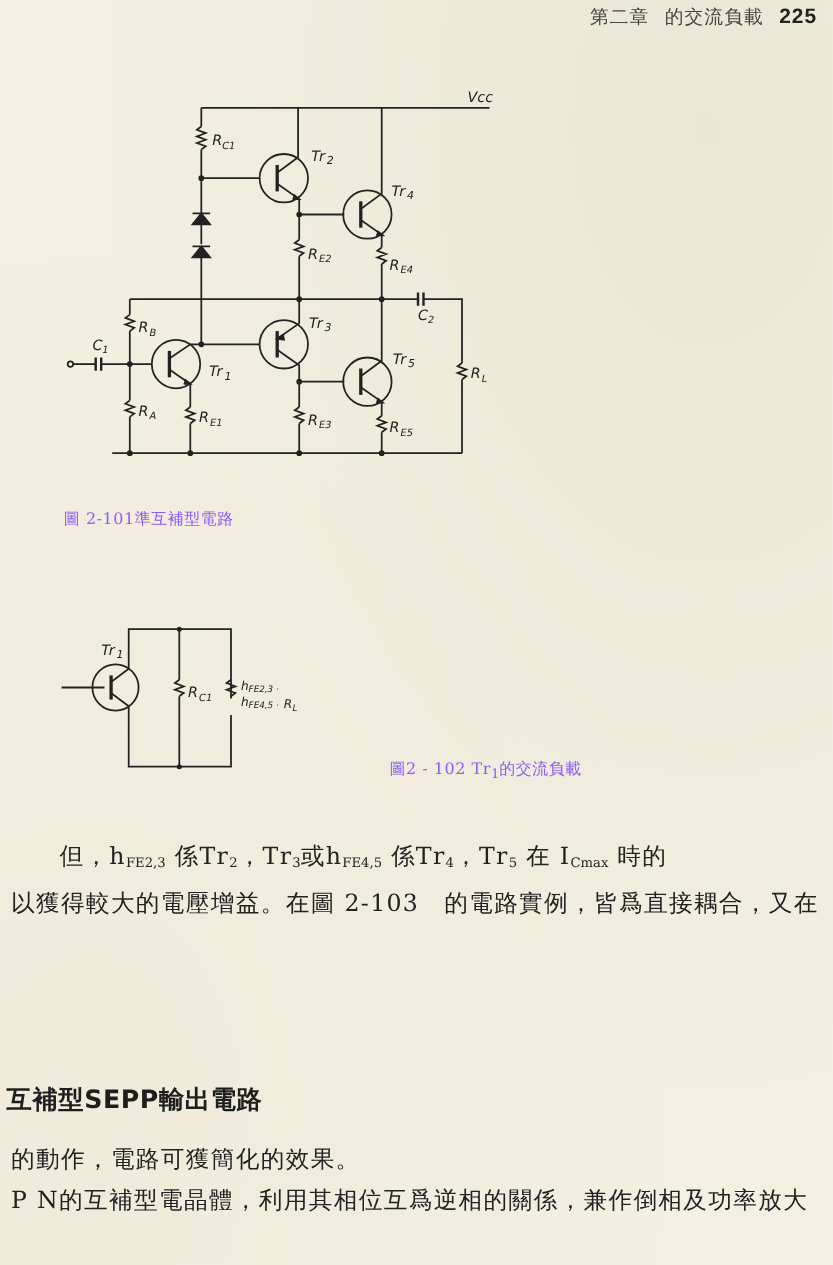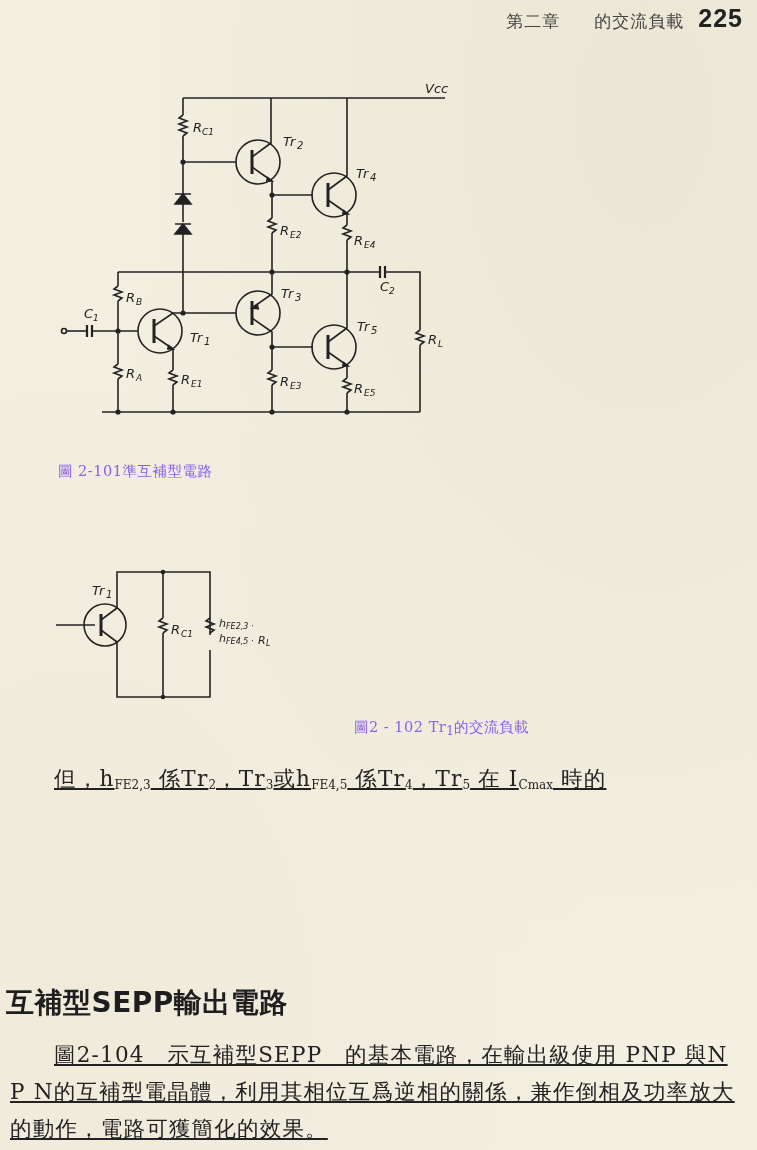--- a/index.html
+++ b/index.html
@@ -15,41 +15,41 @@
     background:
       radial-gradient(ellipse at 85% 10%, rgba(230,225,205,0.6), transparent 60%),
       radial-gradient(ellipse at 10% 90%, rgba(236,230,212,0.5), transparent 55%),
       #f3efe1;
   }
   .running-header {
     position: absolute; top: 4px; right: 14px;
     font-size: 17px; letter-spacing: 1px; color: #333;
     display: flex; gap: 14px; align-items: baseline;
   }
-  .running-header .chapter { font-family: "DejaVu Serif", serif; color:#444;margin-left:20px; }
+  .running-header .chapter { font-family: "DejaVu Serif", serif; color:#444; }
   .running-header .page-num {
-    font-family: "Liberation Sans", sans-serif; font-weight: bold; font-size: 25px; color:#222;
+    font-family: "Liberation Sans", sans-serif; font-weight: bold; font-size: 19px; color:#222;
   }
   .fig { position: absolute; }
   .caption {
     position: absolute; font-size: 14.5px; color: #8b5cf6; letter-spacing: 0.5px;
   }
   .body-text {
     position: absolute; left: 10px; width: 740px;
     font-size: 21.5px; line-height: 37px; color: #222;
     letter-spacing: 1.2px;
   }
-  .body-text p { margin: 0; text-decoration: underline; }
+  .body-text p { margin: 0; }
   .indent { padding-left: 44px; }
   .sub { font-size: 12px; vertical-align: -3px; letter-spacing: 0; }
   .dashed-underline { text-decoration: underline; text-underline-offset: 5px; }
   .section-heading {
     position: absolute; left: 6px; top: 984px;
     font-family: "DejaVu Sans", sans-serif; font-weight: bold;
-    font-size: 28px; color: #1e1e1e; letter-spacing: 0.5px;
+    font-size: 23px; color: #1e1e1e; letter-spacing: 0.5px;
   }
   svg text { font-family: "DejaVu Sans", sans-serif; font-style: italic; fill: #222; }
 </style>
 </head>
 <body>
 
 <div class="page-bg"></div>
 
 <div class="running-header">
   <span class="chapter">第二章</span>
@@ -211,30 +211,30 @@
 
   <path d="M210 618 l-4 3 l8 3 l-8 3 l8 3 l-4 3"></path>
   <text x="219" y="627" font-size="11" stroke="none">h</text>
     <text x="226" y="629" font-size="8" stroke="none">FE2,3 ·</text>
   <text x="219" y="642" font-size="11" stroke="none">h</text>
     <text x="226" y="644" font-size="8" stroke="none">FE4,5 ·</text>
   <text x="258" y="644" font-size="11" stroke="none">R</text>
     <text x="266" y="646" font-size="8" stroke="none">L</text>
 </svg>
 
-<div class="caption" style="left:354px;top:718px">
+<div class="caption" style="left:354px;top:690px">
   <span>圖2 - 102</span>
   <span>Tr</span><span class="sub">1</span><span>的交流負載</span>
 </div>
 
 <div class="body-text" style="top:760px">
   <p class="indent">
     <span>但，h</span><span class="sub">FE2,3</span><span> 係Tr</span><span class="sub">2</span><span>，Tr</span><span class="sub">3</span><span>或h</span><span class="sub">FE4,5</span><span> 係Tr</span><span class="sub">4</span><span>，Tr</span><span class="sub">5</span><span> 在 I</span><span class="sub">Cmax</span><span> 時的</span>
   </p>
+  <p>以獲得較大的電壓增益。在圖 2-103　的電路實例，皆爲直接耦合，又在</p>
 </div>
 
 <div class="section-heading">互補型SEPP輸出電路</div>
 
 <div class="body-text" style="top:1036px">
-  <p class="indent">圖2-104　示互補型SEPP　的基本電路，在輸出級使用 PNP 與N</p>
+  <p>的動作，電路可獲簡化的效果。</p>
   <p>P N的互補型電晶體，利用其相位互爲逆相的關係，兼作倒相及功率放大</p>
-  <p>的動作，電路可獲簡化的效果。</p>
 </div>
 
 </body></html>

